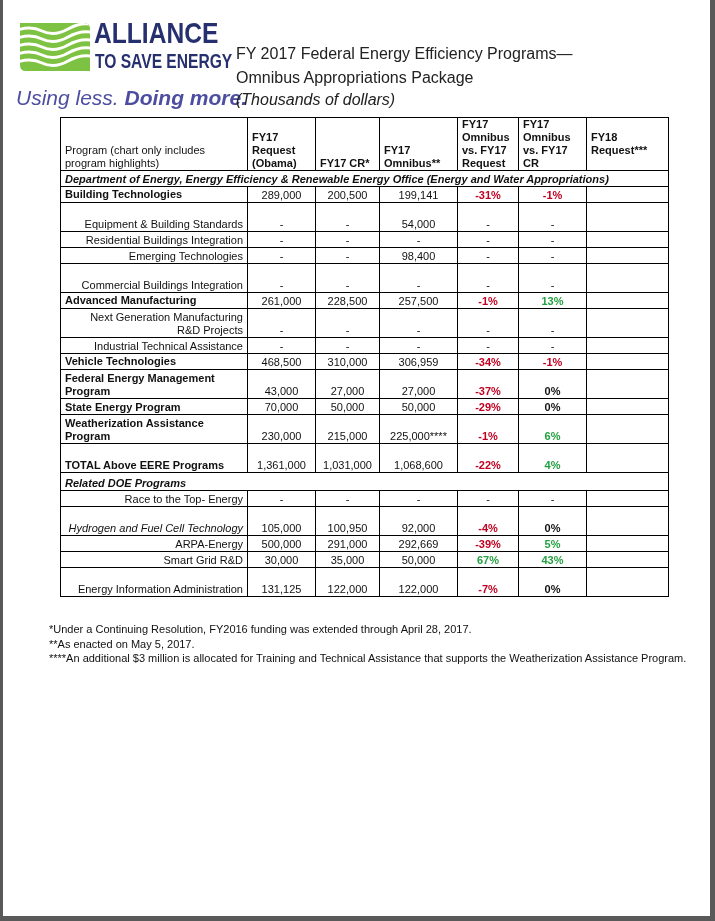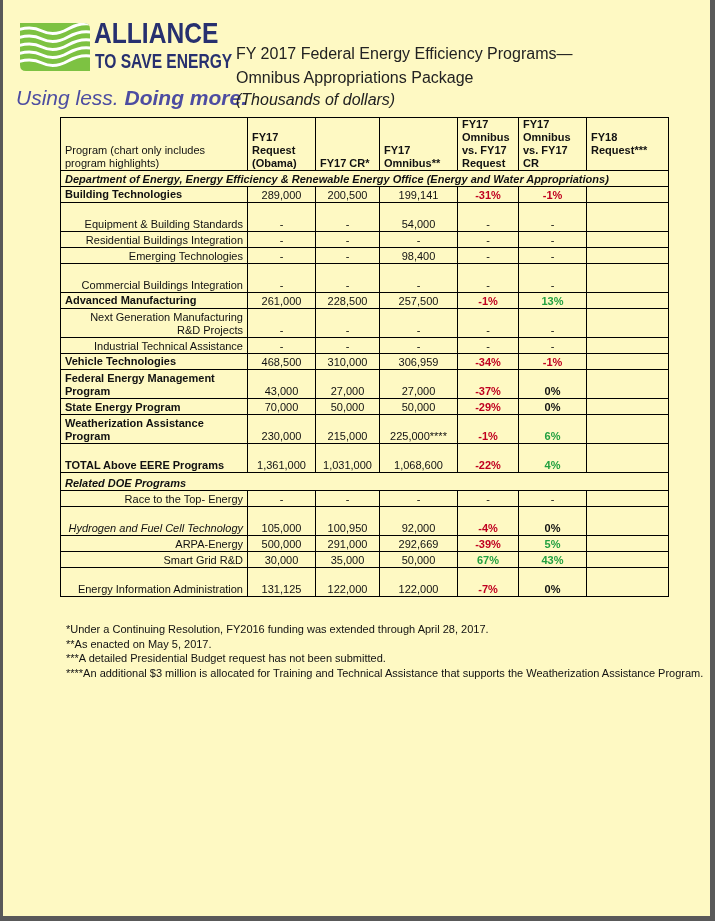--- a/index.html
+++ b/index.html
@@ -1,17 +1,17 @@
 <!DOCTYPE html>
 <html><head>
 <meta charset="utf-8">
 <style>
   html, body { margin:0; padding:0; }
   body { width:715px; height:921px; background:#595959; position:relative; overflow:hidden; font-family:"Liberation Sans", sans-serif; }
-  .page { position:absolute; left:3px; top:0; width:707px; height:916px; background:#fef9c3; }
+  .page { position:absolute; left:3px; top:0; width:707px; height:916px; background:#ffffff; }
   .logo-mark { position:absolute; left:17px; top:23px; width:70px; height:48px; }
   .logo-text1 { position:absolute; left:91px; top:18px; font-family:"Liberation Sans", sans-serif; font-weight:bold; font-size:30px; color:#27306f; letter-spacing:0px; transform:scaleX(0.82); transform-origin:left top; line-height:30px; }
   .logo-text2 { position:absolute; left:92px; top:50px; font-family:"Liberation Sans", sans-serif; font-weight:bold; font-size:20px; color:#27306f; transform:scaleX(0.78); transform-origin:left top; line-height:22px; }
   .tagline { position:absolute; left:13px; top:86px; font-size:21px; color:#4d4da1; font-style:italic; line-height:24px; white-space:nowrap; }
   .tagline b { font-weight:bold; }
   .title1 { position:absolute; left:233px; top:45px; font-size:16px; color:#222; white-space:nowrap; }
   .title2 { position:absolute; left:233px; top:69px; font-size:16px; color:#222; white-space:nowrap; }
   .subtitle { position:absolute; left:233px; top:91px; font-size:16px; font-style:italic; color:#222; white-space:nowrap; }
   table.grid { position:absolute; left:57px; top:117px; border-collapse:collapse; font-size:11px; color:#111; }
   table.grid td { border:1.5px solid #000; padding:0 4px; vertical-align:bottom; line-height:13px; }
@@ -23,21 +23,21 @@
   td.c5 { width:59px; text-align:center; }
   td.c6 { width:73px; }
   tr.hdr td { height:52px; font-weight:bold; text-align:left; }
   tr.hdr td.c0 { font-weight:normal; }
   td.section { font-style:italic; font-weight:bold; text-align:left; height:15px; }
   td.bold { font-weight:bold; text-align:left; }
   td.sub { text-align:right; }
   .red { color:#c00020; }
   .green { color:#22a040; }
   .bk { color:#111; font-weight:bold; }
-  .notes { position:absolute; left:63px; top:622px; font-size:11px; color:#111; line-height:14.5px; width:640px; }
+  .notes { position:absolute; left:46px; top:622px; font-size:11px; color:#111; line-height:14.5px; width:640px; }
   .notes div { white-space:normal; }
 </style>
 </head>
 <body>
 
 <div class="page">
   <svg class="logo-mark" viewBox="0 0 70 48">
     <defs>
         <clipPath id="lc">
           <path d="M0 0 H64 Q70 0 70 6 V48 H6 Q0 48 0 42 Z"></path>
@@ -237,16 +237,15 @@
           <td class="c4 red" style="font-weight: bold;">-7%</td>
           <td class="c5 bk" style="font-weight: bold;">0%</td>
           <td class="c6"></td>
         </tr>
       </tbody>
   </table>
 
   <div class="notes">
     <div>*Under a Continuing Resolution, FY2016 funding was extended through April 28, 2017.</div>
     <div>**As enacted on May 5, 2017.</div>
-    <div>***A detailed Presidential Budget request has not been submitted.</div>
     <div>****An additional $3 million is allocated for Training and Technical Assistance that supports the Weatherization Assistance Program.</div>
   </div>
 </div>
 
 </body></html>

